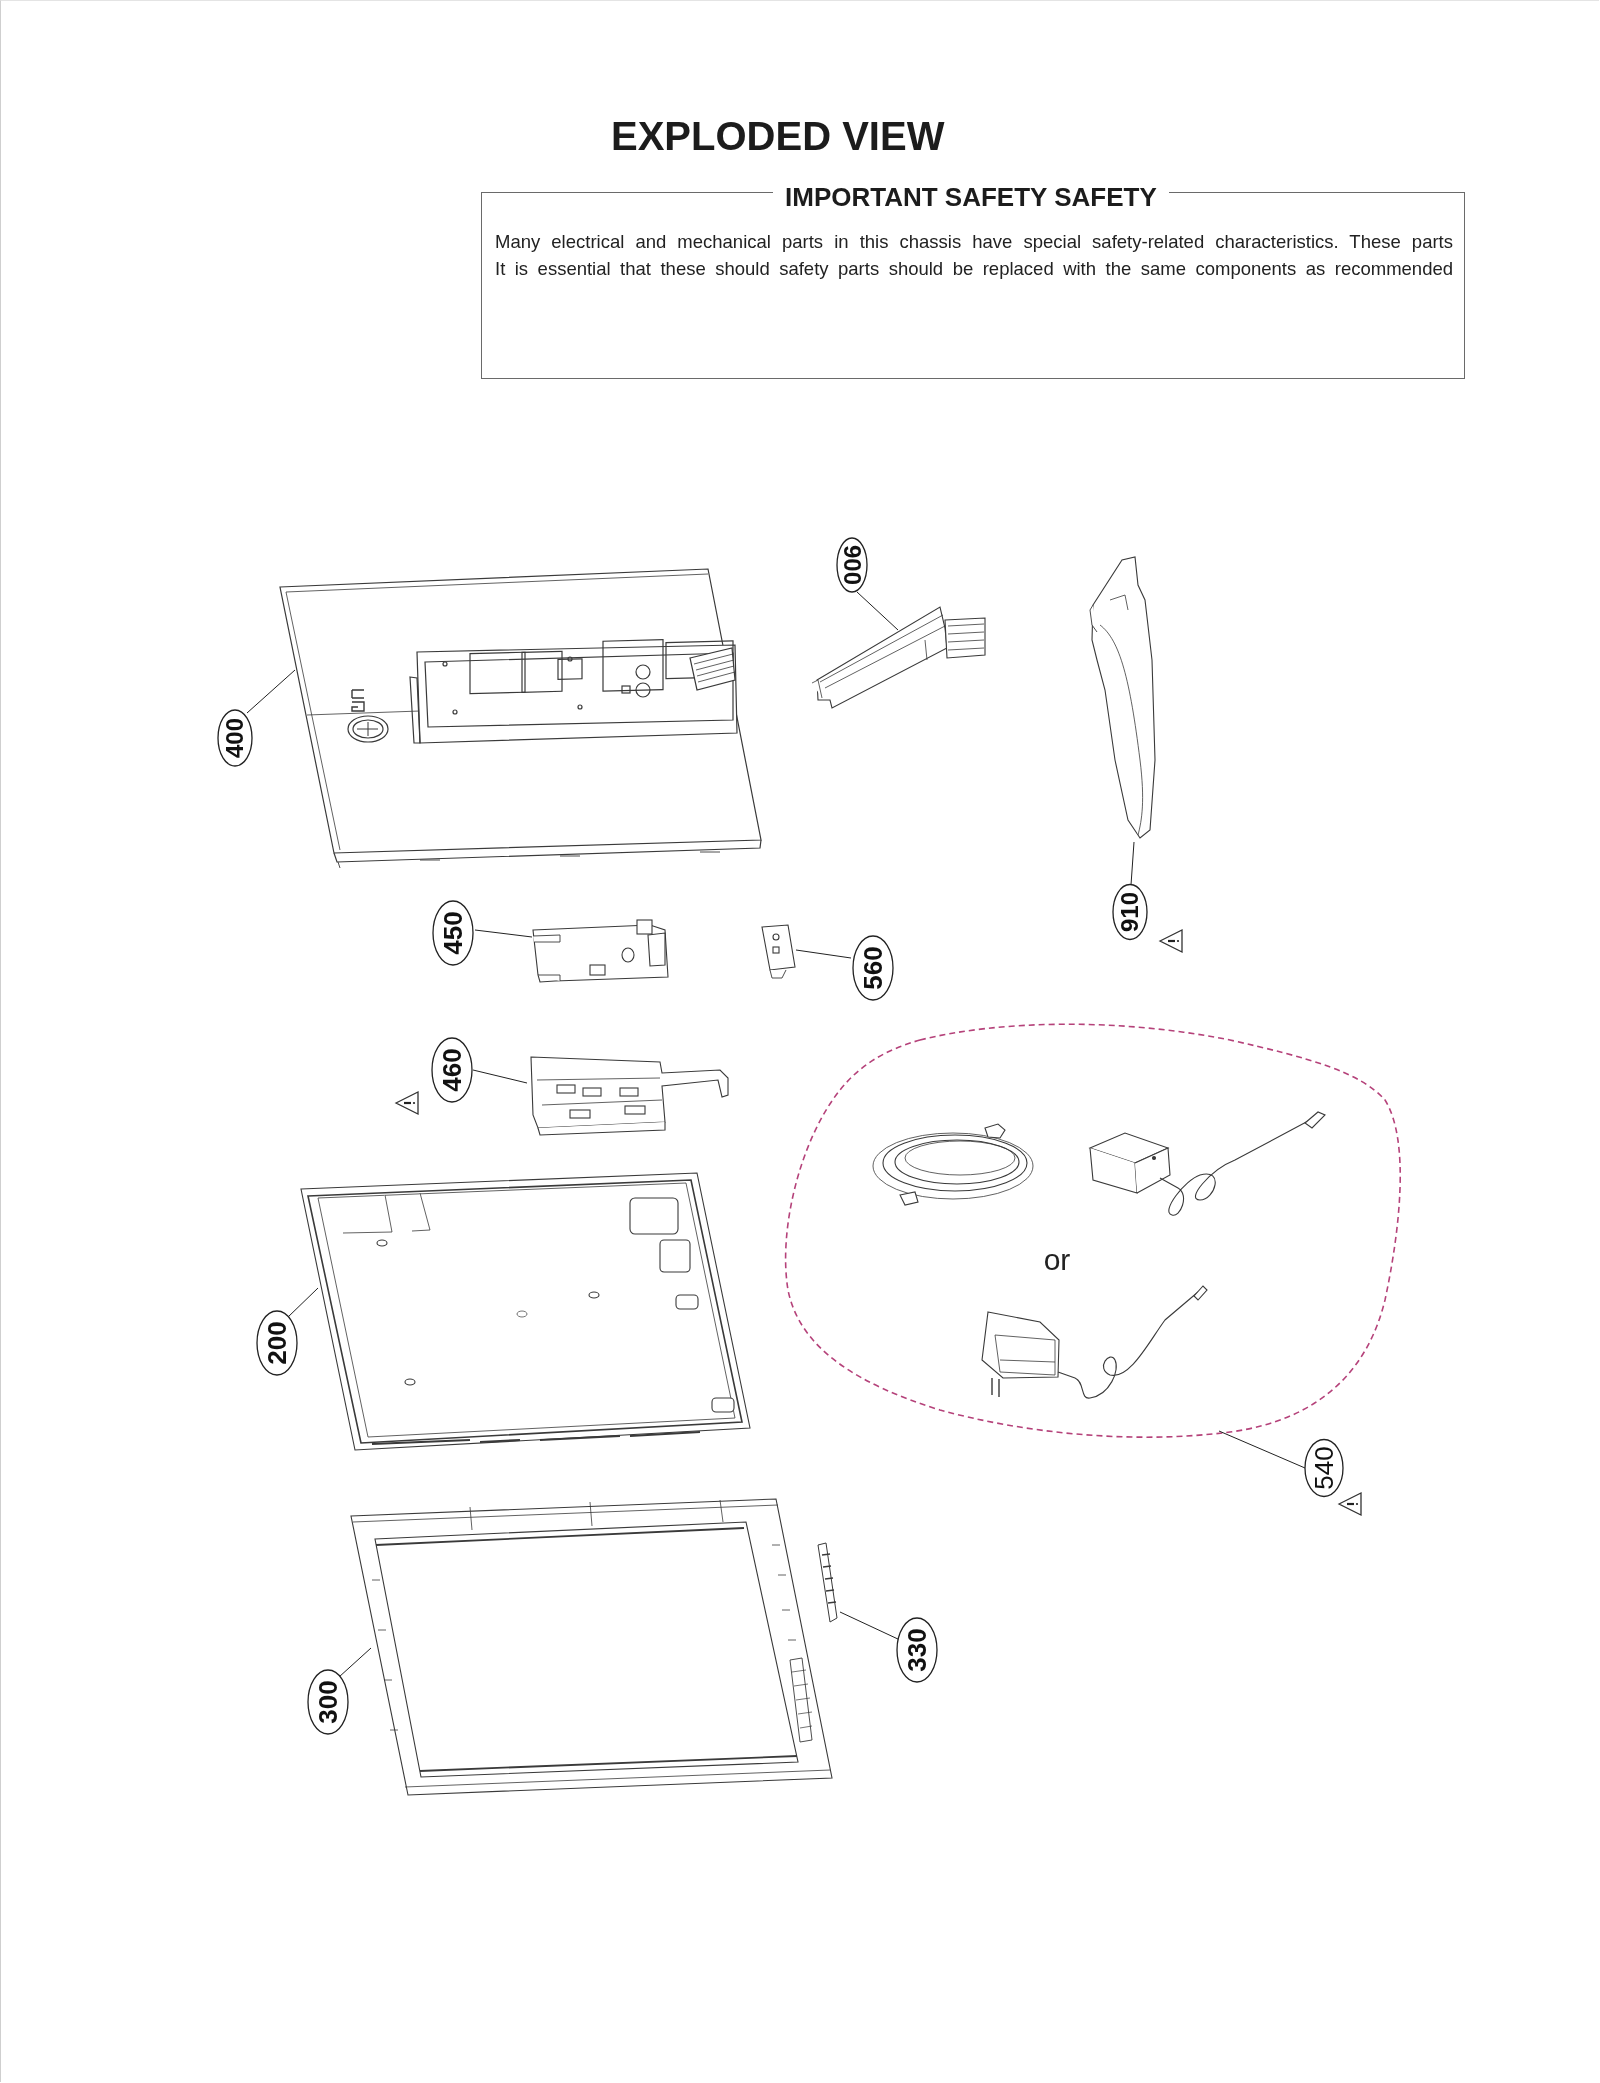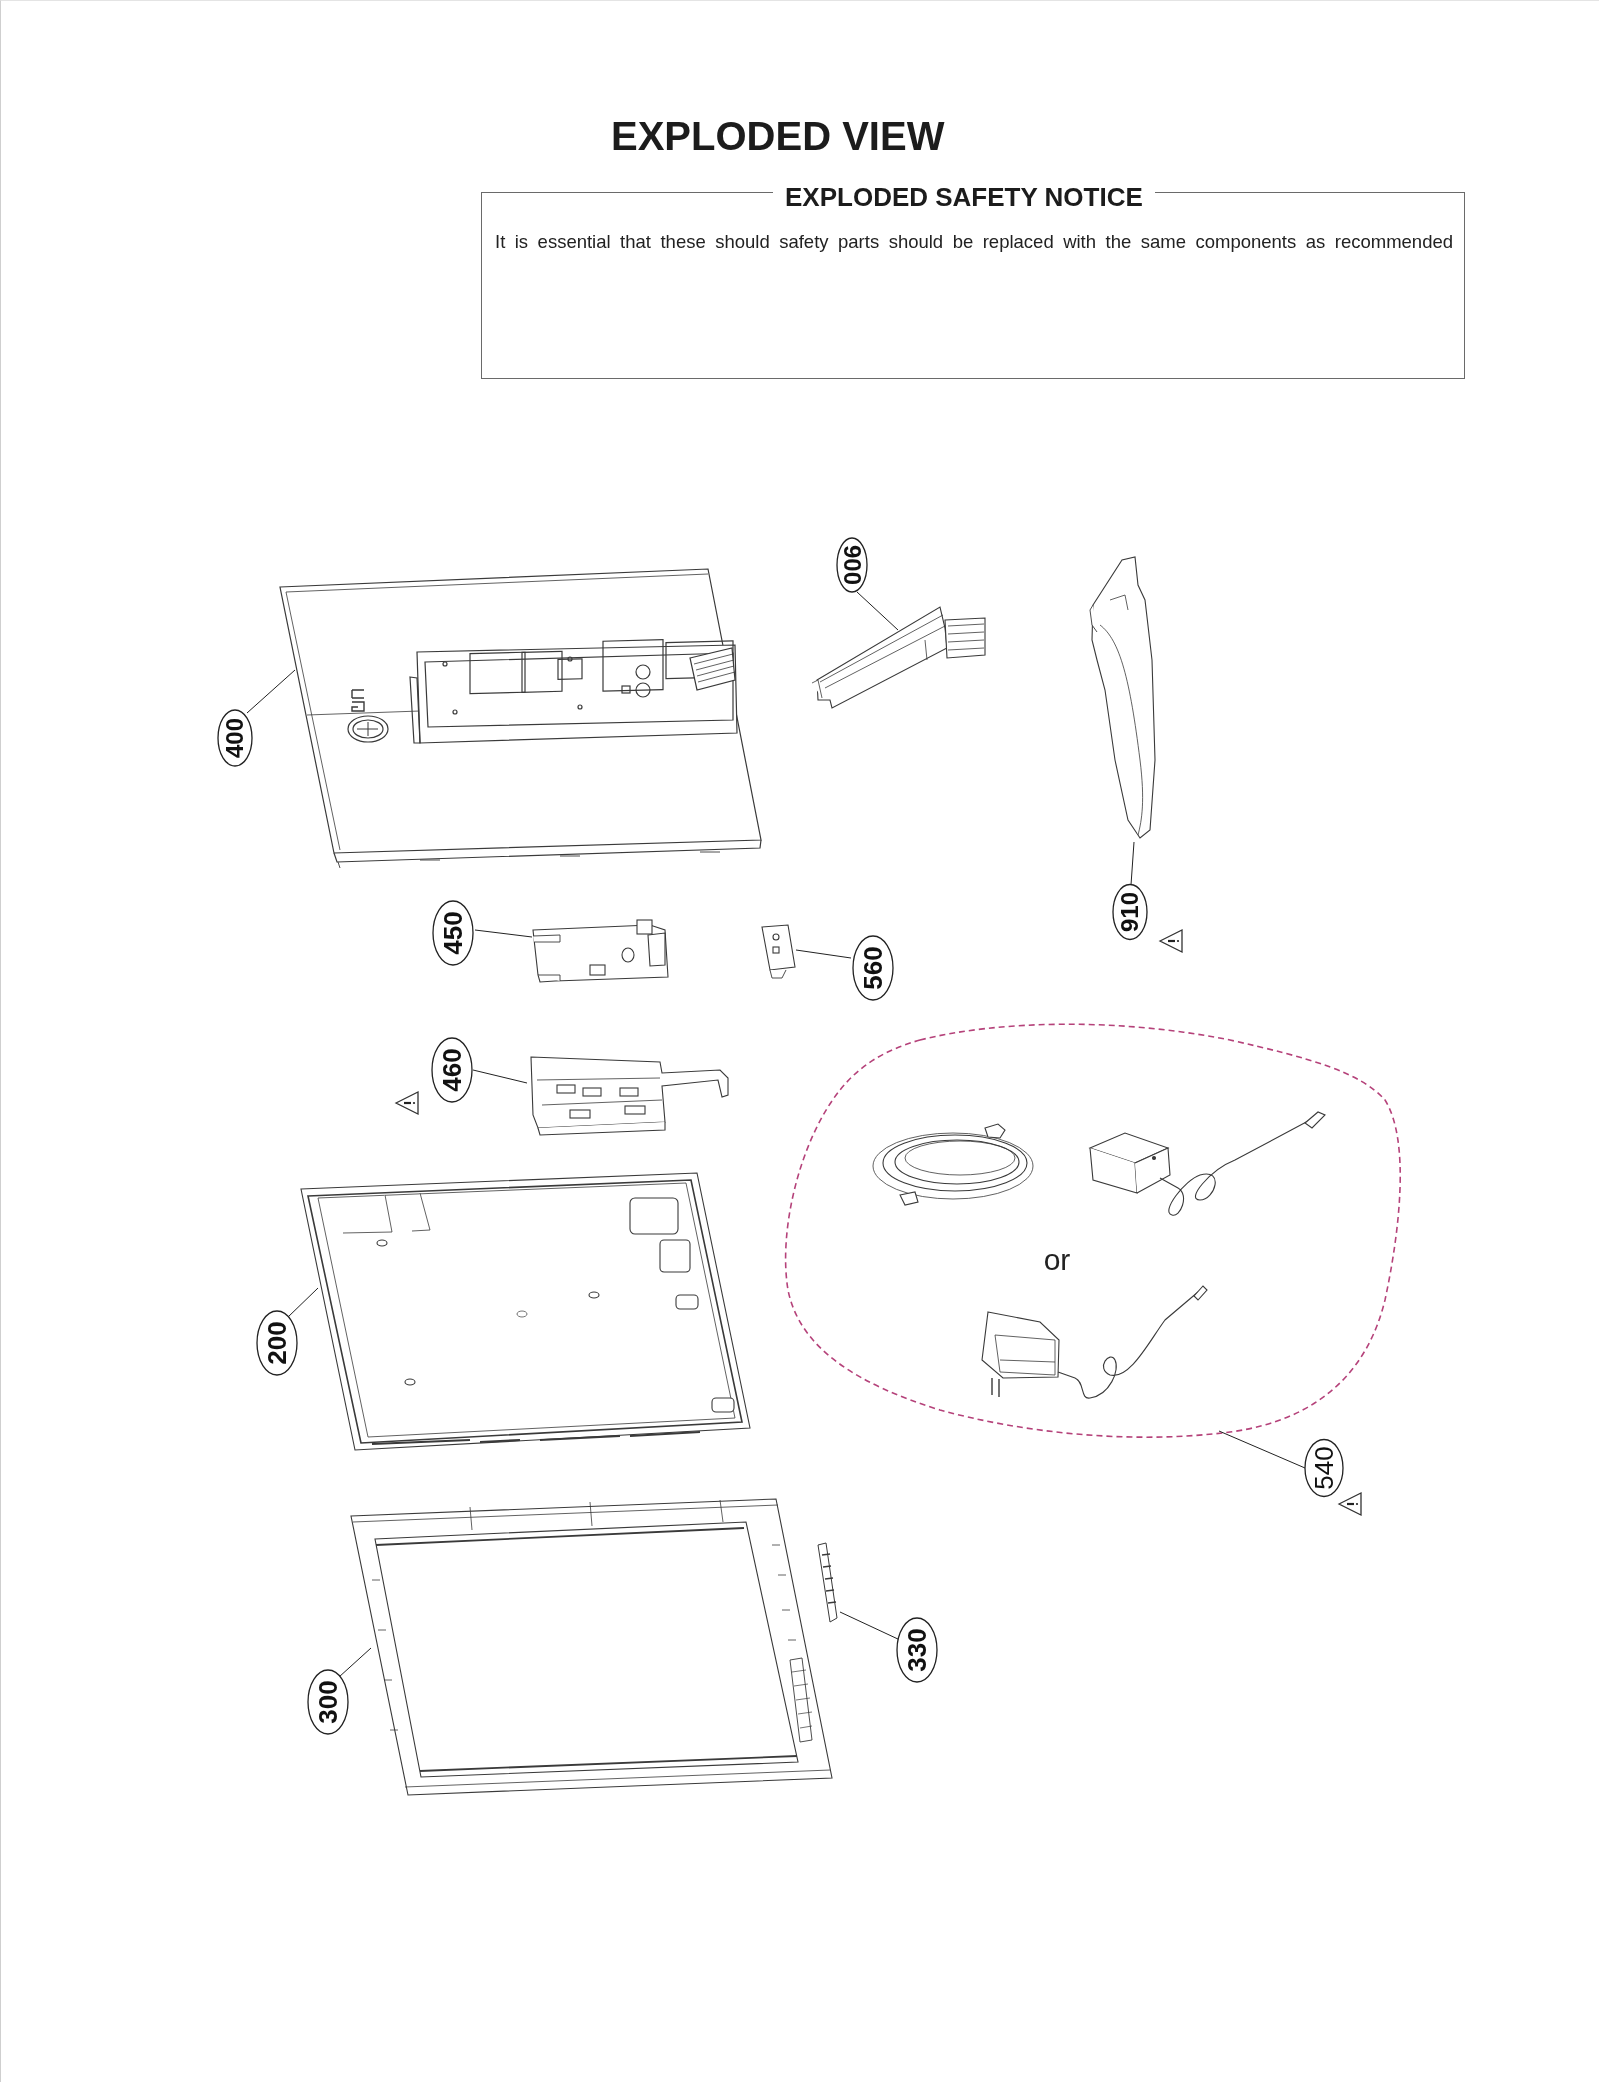--- a/index.html
+++ b/index.html
@@ -25,23 +25,24 @@
   .or-text { font-family: "Liberation Sans", sans-serif; font-size: 30px; fill: #222; }
 </style>
 </head>
 <body>
 
 <div class="page-edge"></div>
 
 <div class="title">EXPLODED VIEW</div>
 
 <div class="notice-box"></div>
-<div class="notice-heading">EXPLODED SAFETY NOTICE</div>
+<div class="notice-heading">IMPORTANT SAFETY SAFETY</div>
 
 <div class="notice-body">
+  <span class="notice-line justify">Many electrical and mechanical parts in this chassis have special safety-related characteristics. These parts</span>
   <span class="notice-line justify">It is essential that these should safety parts should be replaced with the same components as recommended</span>
 </div>
 
 <svg class="diagram" width="1600" height="2083" viewBox="0 0 1600 2083">
   <defs>
     <g id="warn-left">
       <path d="M-11 0 L11 -11 L11 11 Z" fill="#fff" stroke="#333" stroke-width="1.3"></path>
       <line x1="-3" y1="0" x2="4" y2="0" stroke="#222" stroke-width="2.2"></line>
       <circle cx="7" cy="0" r="1.1" fill="#222"></circle>
     </g>

